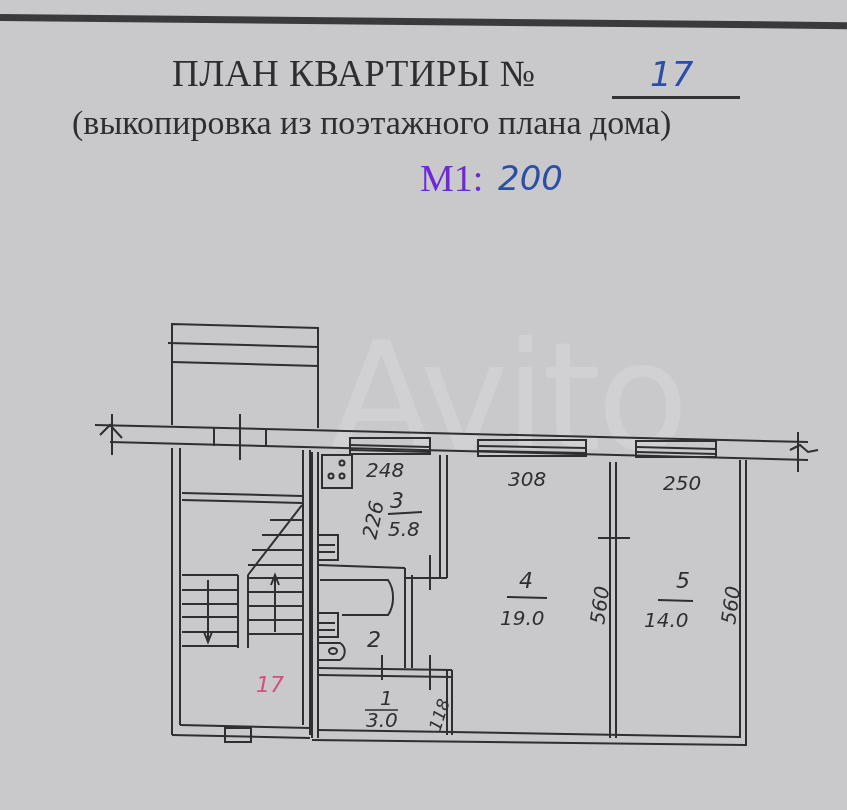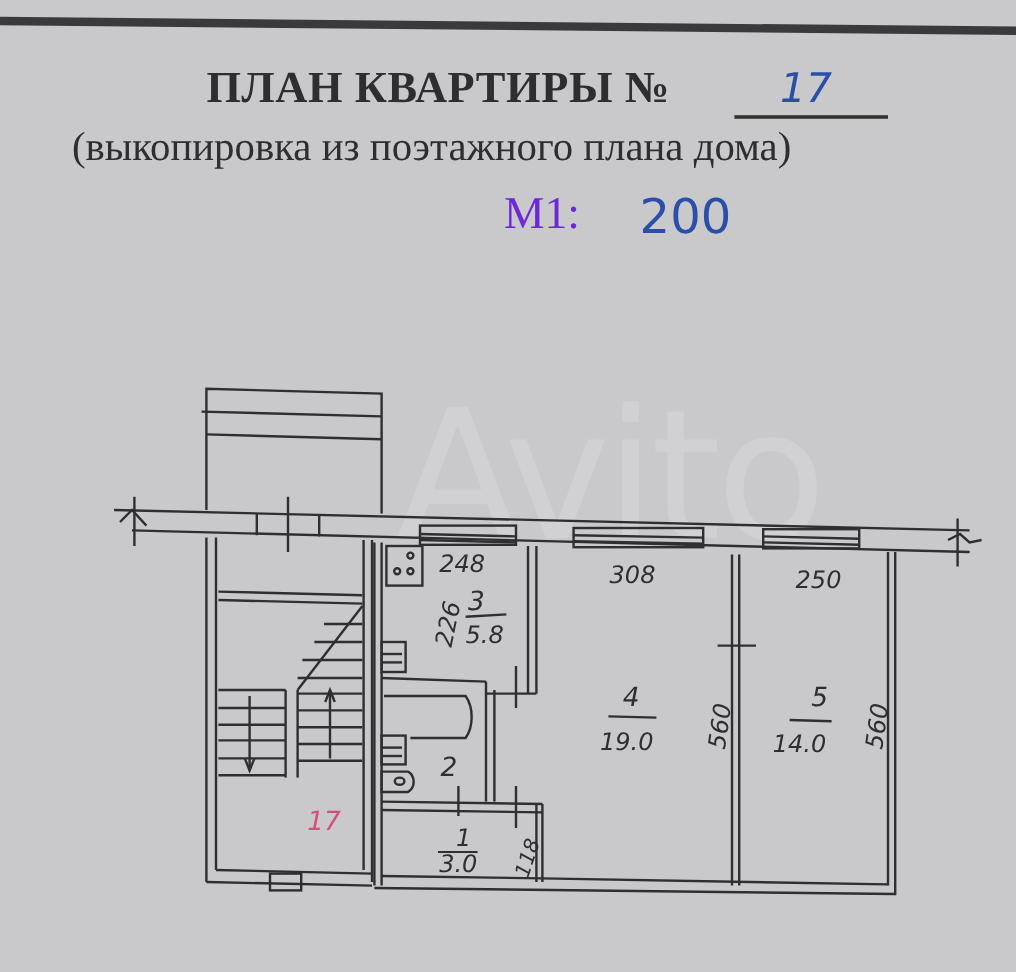--- a/index.html
+++ b/index.html
@@ -8,43 +8,43 @@
     background: #c9c9cb;
     font-family: "Liberation Serif", serif;
     position: relative;
   }
   .top-rule {
     position: absolute; left: 0; top: 14px; width: 847px; height: 7px;
     background: #3a3a3c; transform: rotate(0.55deg); transform-origin: left center;
   }
   .title {
     position: absolute; left: 172px; top: 52px;
-    font-family: "Liberation Serif", serif; font-weight: bold;
+    font-family: "Liberation Serif", serif; font-weight: normal;
     font-size: 37px; color: #2e2e30; letter-spacing: 0.5px; white-space: nowrap;
   }
   .title-blank {
     position: absolute; left: 612px; top: 96px; width: 128px; height: 3px; background: #333;
   }
   .apt-handwritten {
     position: absolute; left: 650px; top: 54px;
     font-family: "DejaVu Sans", sans-serif; font-style: italic;
     font-size: 34px; color: #2b4fa8;
   }
   .subtitle {
-    position: absolute; left: 60px; top: 104px;
+    position: absolute; left: 72px; top: 104px;
     font-size: 34px; color: #2e2e30; white-space: nowrap;
   }
   .scale-label {
     position: absolute; left: 420px; top: 156px;
     font-size: 38px; color: #6d28d9;
   }
   .scale-value {
-    position: absolute; left: 533px; top: 158px;
-    font-family: "DejaVu Sans", sans-serif; 
-    font-size: 40px; color: #2b4fa8;
+    position: absolute; left: 498px; top: 158px;
+    font-family: "DejaVu Sans", sans-serif; font-style: italic;
+    font-size: 34px; color: #2b4fa8;
   }
   .watermark {
     position: absolute; left: 330px; top: 310px;
     font-family: "DejaVu Sans", sans-serif; font-weight: normal;
     font-size: 150px; color: rgba(255,255,255,0.16); letter-spacing: -4px;
     pointer-events: none;
   }
   svg.plan { position: absolute; left: 0; top: 0; }
   .hand {
     font-family: "DejaVu Sans", sans-serif; font-style: italic;

